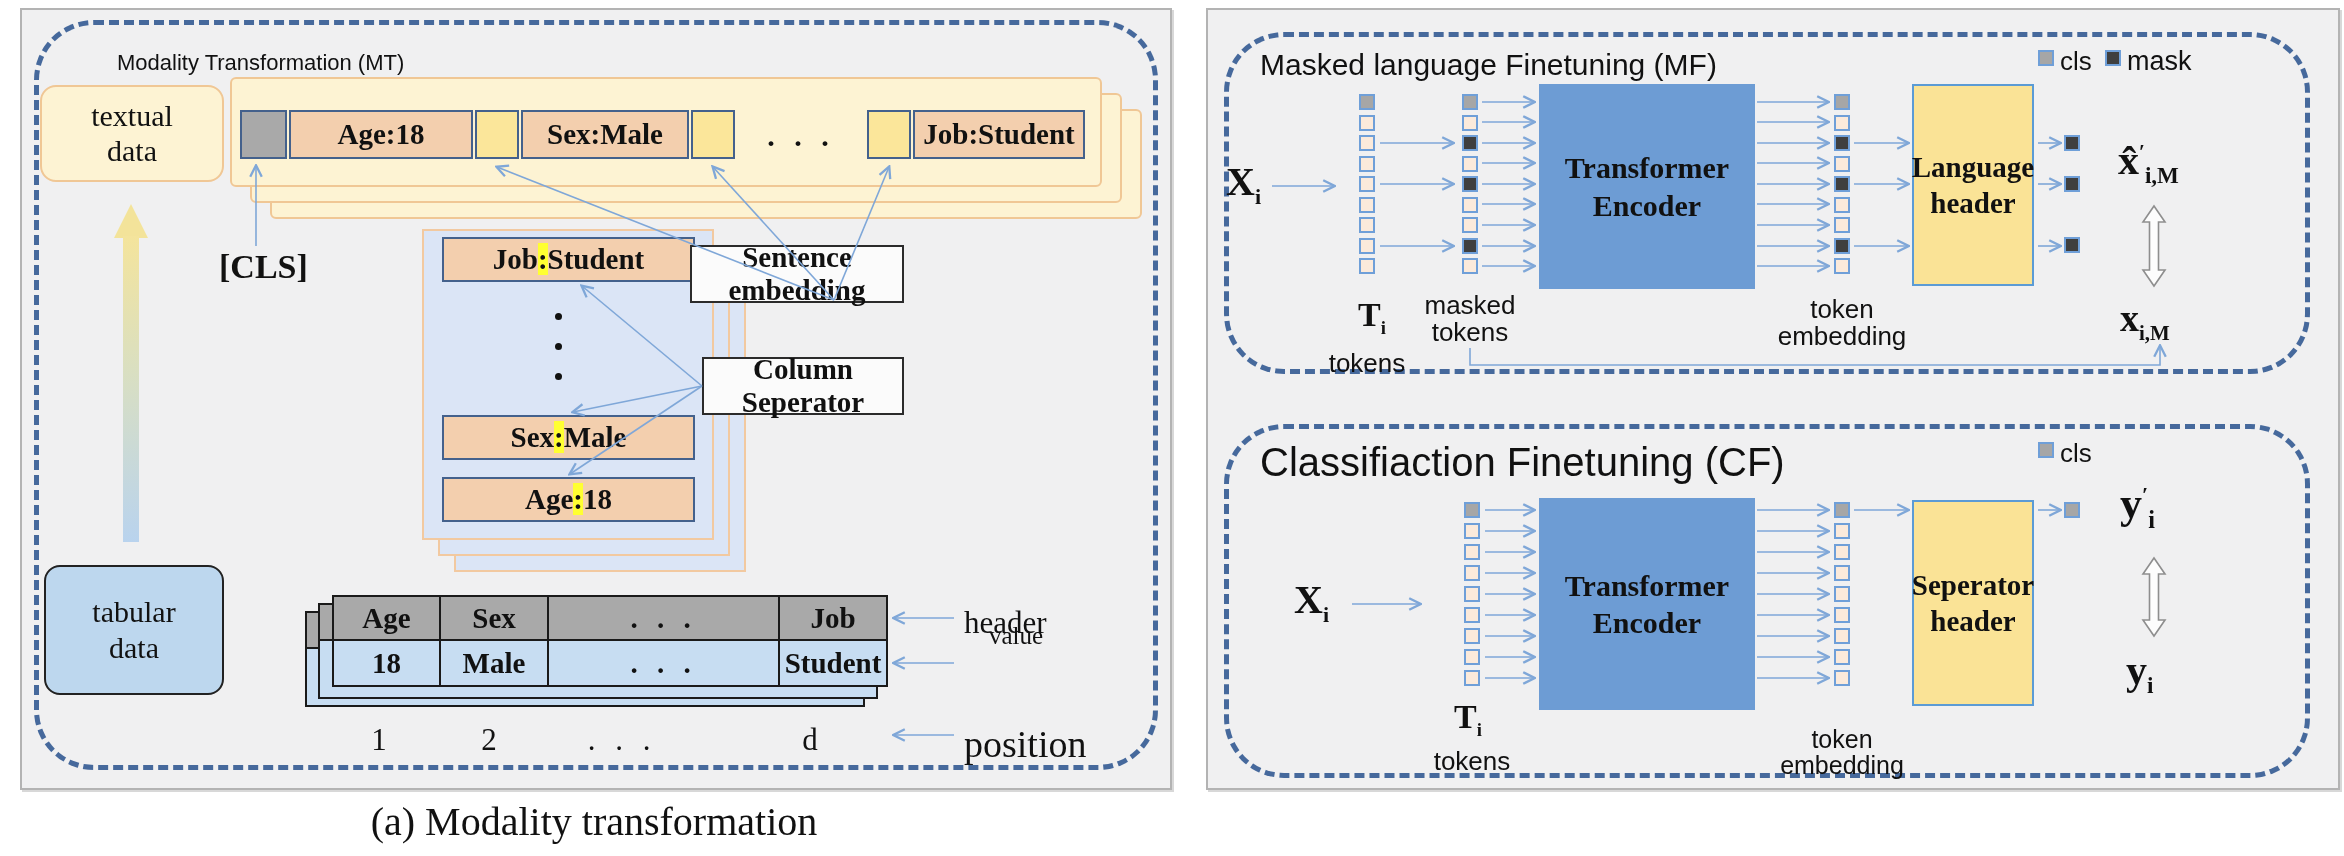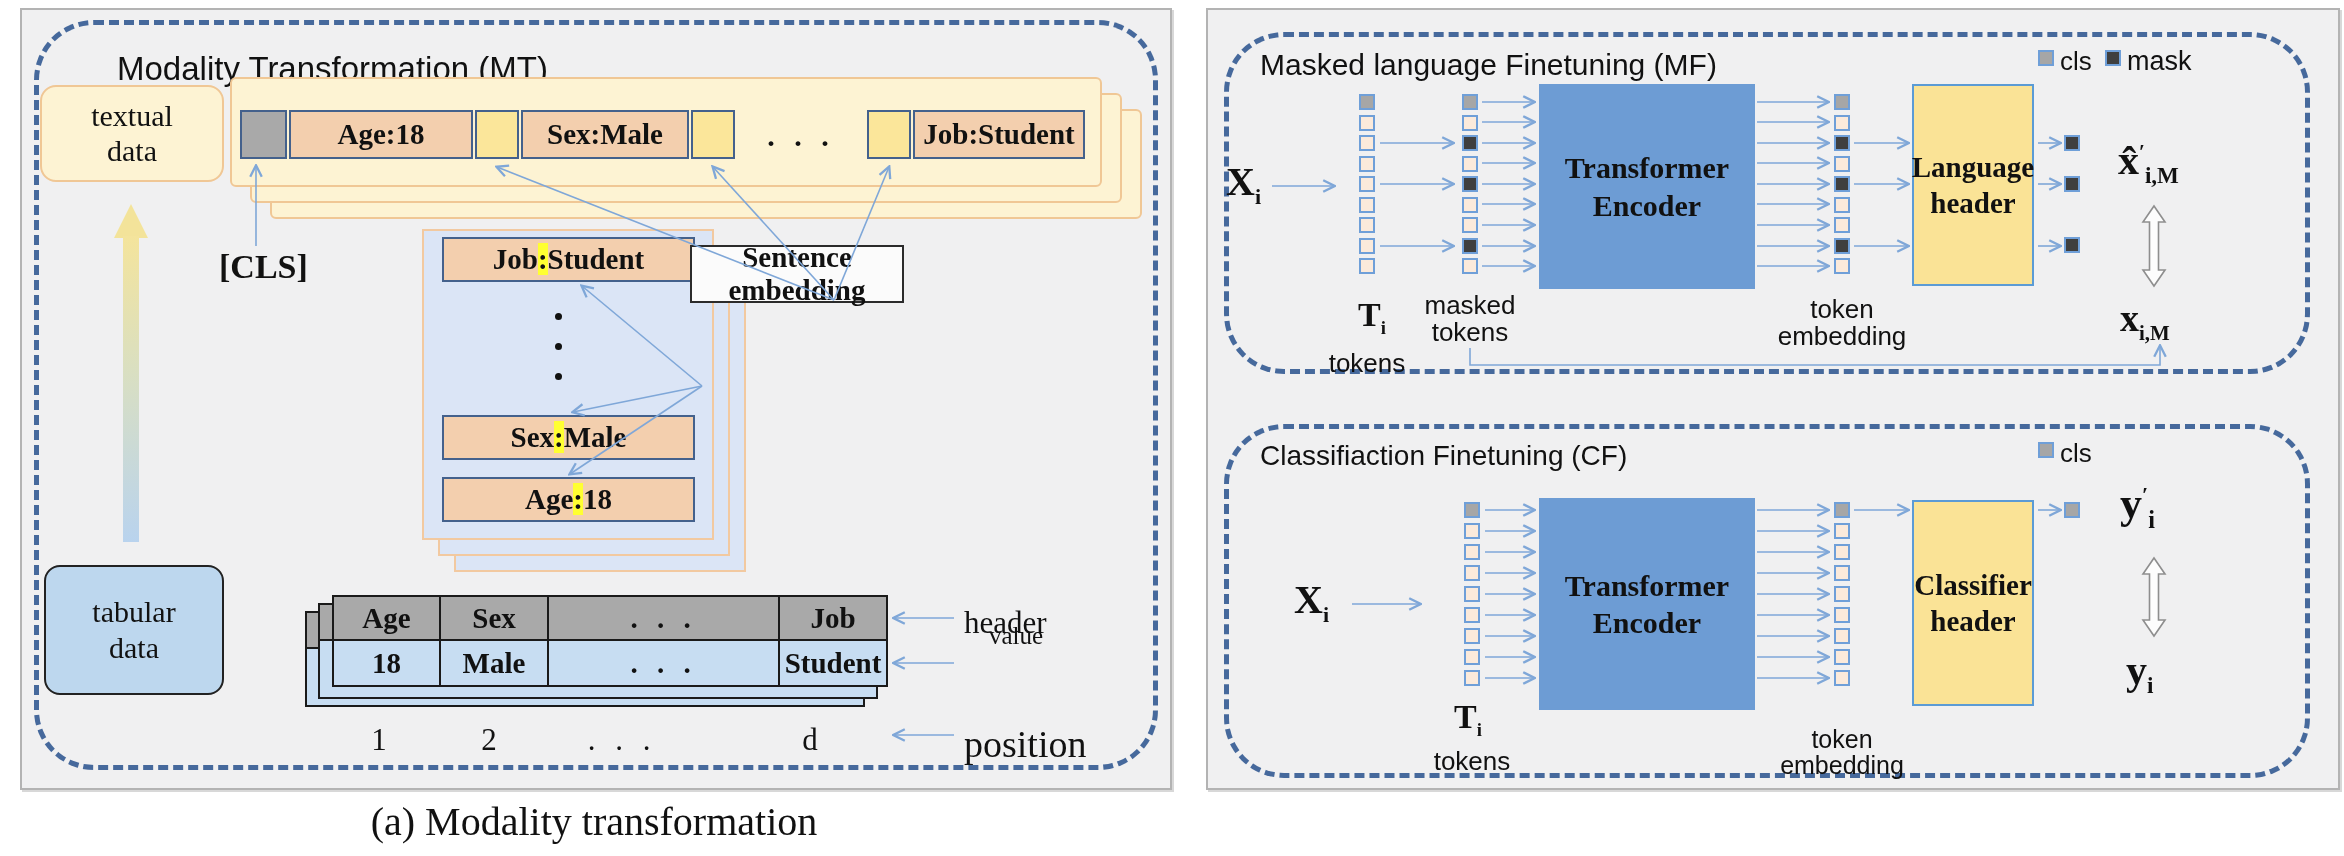--- a/index.html
+++ b/index.html
@@ -42,21 +42,21 @@
 </style>
 </head>
 <body>
 
 <div id="canvas">
 
   <div class="panel" style="left:20px;top:8px;width:1148px;height:778px;">
 
     <div class="dashed" style="left:12px;top:10px;width:1114px;height:740px;"></div>
 
-    <div class="abs sans nowrap" style="left:95px;top:40px;font-size:33px;">Modality Transformation  (MT)</div>
+    <div class="abs sans nowrap" style="left:95px;top:40px;font-size:22px;">Modality Transformation  (MT)</div>
 
     <div class="box cream roundbox center serif" style="left:18px;top:75px;width:184px;height:97px;font-size:30px;line-height:1.15;">
       <div>
           <div>textual</div>
           <div>data</div>
         </div>
     </div>
 
     <div class="abs" style="left:92px;top:194px;width:0;height:0;border-left:17px solid transparent;border-right:17px solid transparent;border-bottom:34px solid #f3e39a;"></div>
     <div class="abs" style="left:101px;top:226px;width:16px;height:306px;background:linear-gradient(180deg,#f4e49c 0%,#d9dfc2 45%,#b9d3ee 100%);"></div>
@@ -94,20 +94,21 @@
     <div class="vdot" style="left:533px;top:333px;"></div>
     <div class="vdot" style="left:533px;top:363px;"></div>
     <div class="box tan center serif b" style="left:420px;top:405px;width:253px;height:45px;font-size:29px;">
       <span class="nowrap"><span>Sex</span><span class="hl">:</span><span>Male</span></span>
     </div>
     <div class="box tan center serif b" style="left:420px;top:467px;width:253px;height:45px;font-size:29px;">
       <span class="nowrap"><span>Age</span><span class="hl">:</span><span>18</span></span>
     </div>
 
     <div class="box labelbox center serif b" style="left:668px;top:235px;width:214px;height:58px;font-size:29px;">Sentence embedding</div>
+    <div class="box labelbox center serif b" style="left:680px;top:347px;width:202px;height:58px;font-size:29px;">Column Seperator</div>
 
     <div class="backrow" style="left:283px;top:601px;width:560px;height:96px;">
         <div class="topstrip"></div>
       </div>
     <div class="backrow" style="left:296px;top:593px;width:560px;height:96px;">
         <div class="topstrip"></div>
       </div>
     <div class="tbl" style="left:310px;top:585px;width:556px;">
       <div class="cell hdr">Age</div>
       <div class="cell hdr">Sex</div>
@@ -227,21 +228,21 @@
         </div>
     </div>
     <div class="abs sans center" style="left:534px;top:286px;width:200px;font-size:26px;line-height:27px;">
       <div>
           <div>token</div>
           <div>embedding</div>
         </div>
     </div>
 
     <div class="dashed" style="left:16px;top:414px;width:1076px;height:344px;"></div>
-    <div class="abs sans nowrap" style="left:52px;top:430px;font-size:28px;">Classifiaction Finetuning (CF)</div>
+    <div class="abs sans nowrap" style="left:52px;top:430px;font-size:40px;">Classifiaction Finetuning (CF)</div>
 
     <div class="abs sq cls" style="left:830px;top:432px;"></div>
     <div class="abs sans nowrap" style="left:852px;top:428px;font-size:26px;">cls</div>
 
     <div class="abs serif b nowrap" style="left:86px;top:566px;font-size:40px;"><span>X</span><sub>i</sub></div>
 
     <div class="tokcol" style="left:256px;top:492px;gap:5px;">
         <div class="sq cls"></div>
         <div class="sq t"></div>
         <div class="sq t"></div>
@@ -267,21 +268,21 @@
         <div class="sq t"></div>
         <div class="sq t"></div>
         <div class="sq t"></div>
         <div class="sq t"></div>
         <div class="sq t"></div>
         <div class="sq t"></div>
       </div>
 
     <div class="box yhead center serif b" style="left:704px;top:490px;width:122px;height:206px;font-size:29px;line-height:1.25;">
       <div>
-          <div>Classifier</div>
+          <div>Seperator</div>
           <div>header</div>
         </div>
     </div>
 
     <div class="abs sq cls" style="left:856px;top:492px;"></div>
 
     <div class="abs serif b nowrap" style="left:912px;top:468px;font-size:44px;"><span>y</span><sup>′</sup><sub>i</sub></div>
     <div class="abs serif b nowrap" style="left:918px;top:636px;font-size:42px;"><span>y</span><sub>i</sub></div>
 
     <div class="abs serif b nowrap" style="left:246px;top:688px;font-size:34px;"><span>T</span><sub>i</sub></div>

